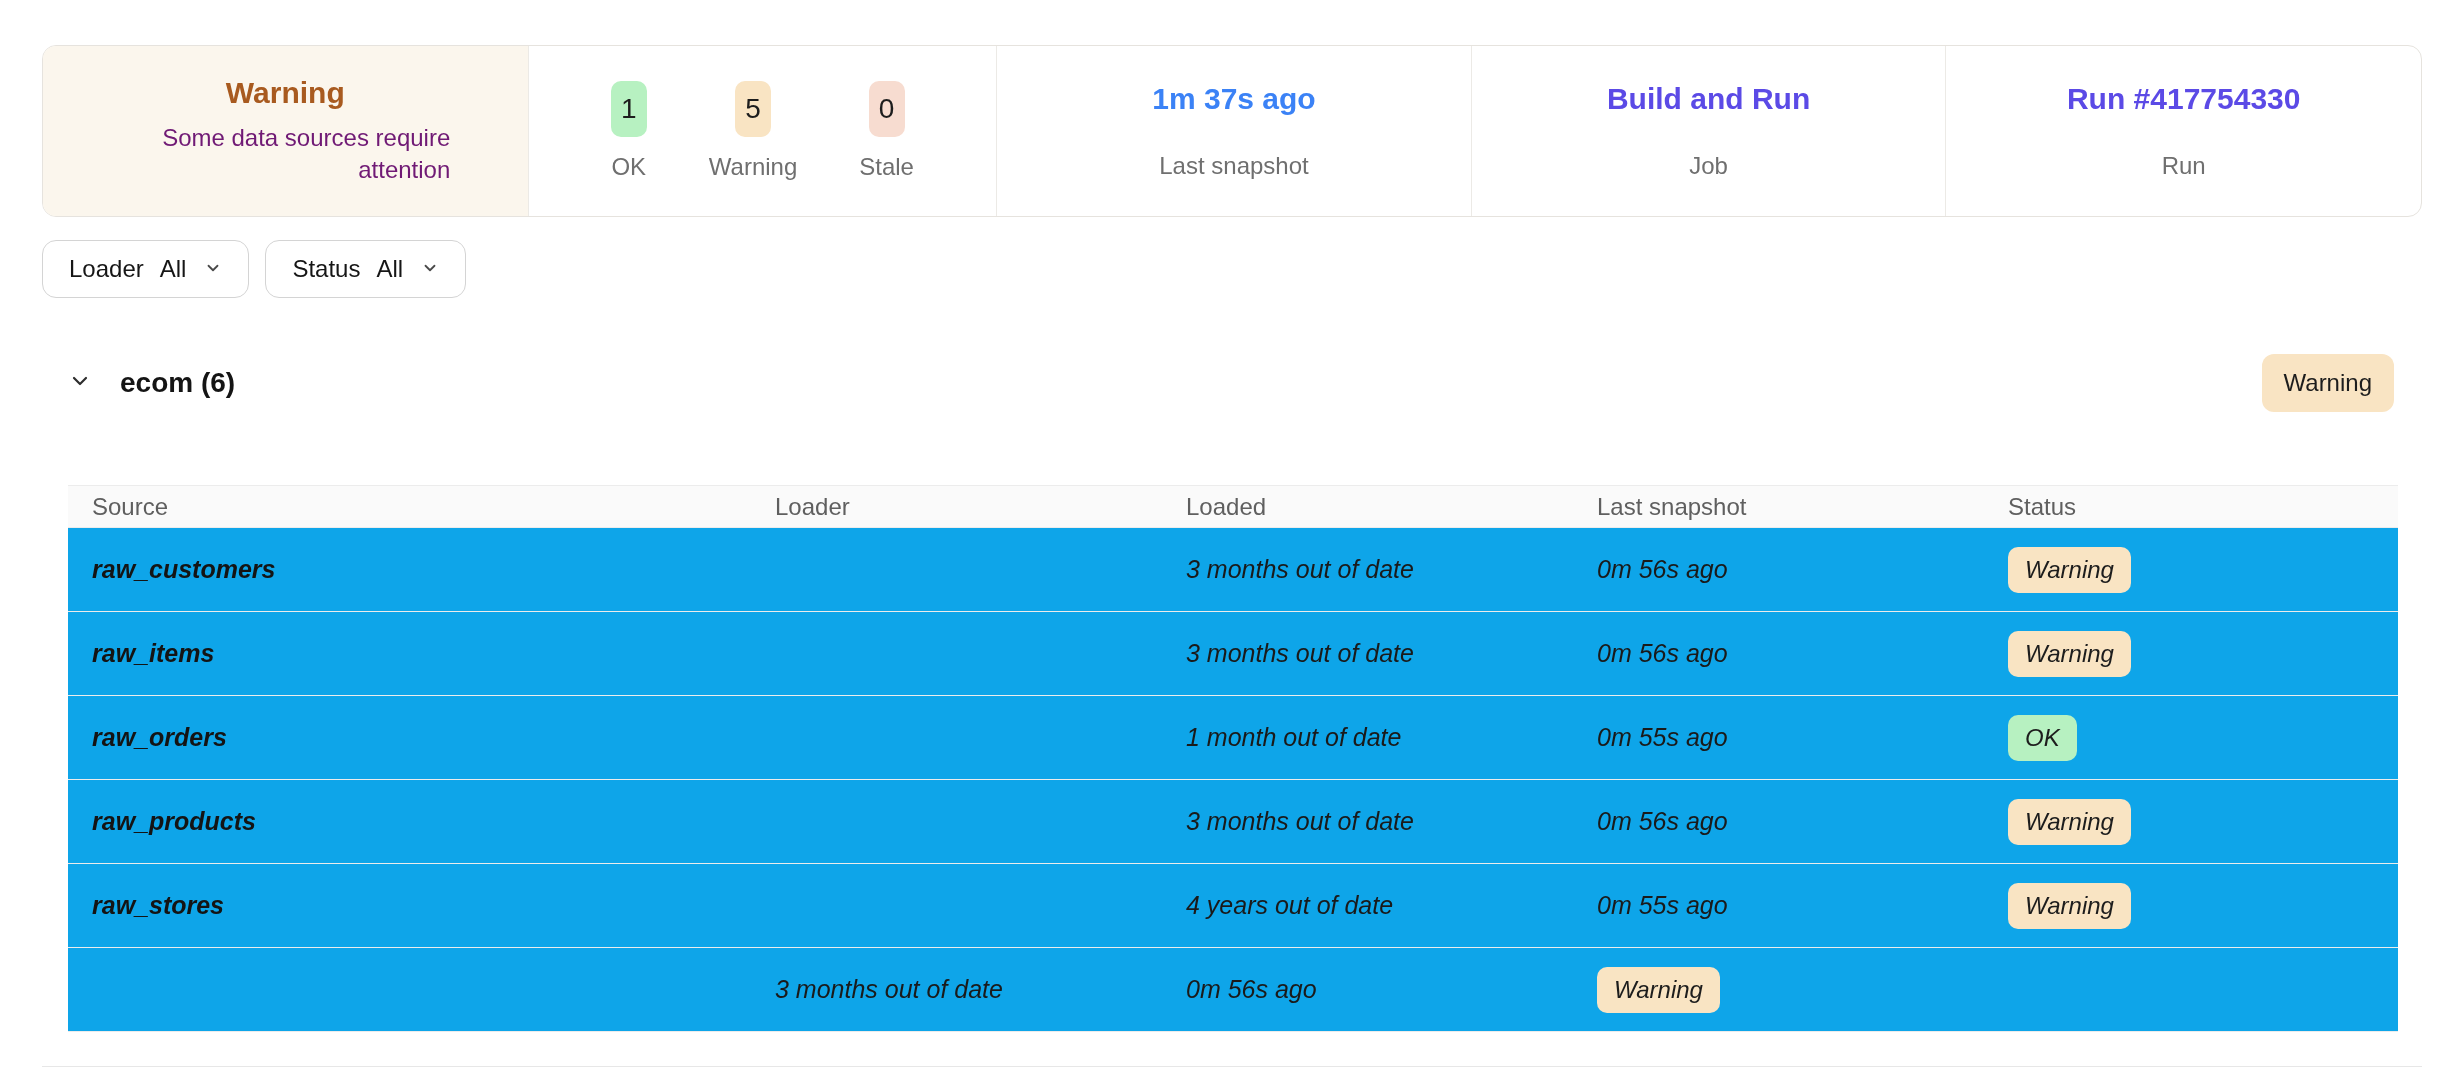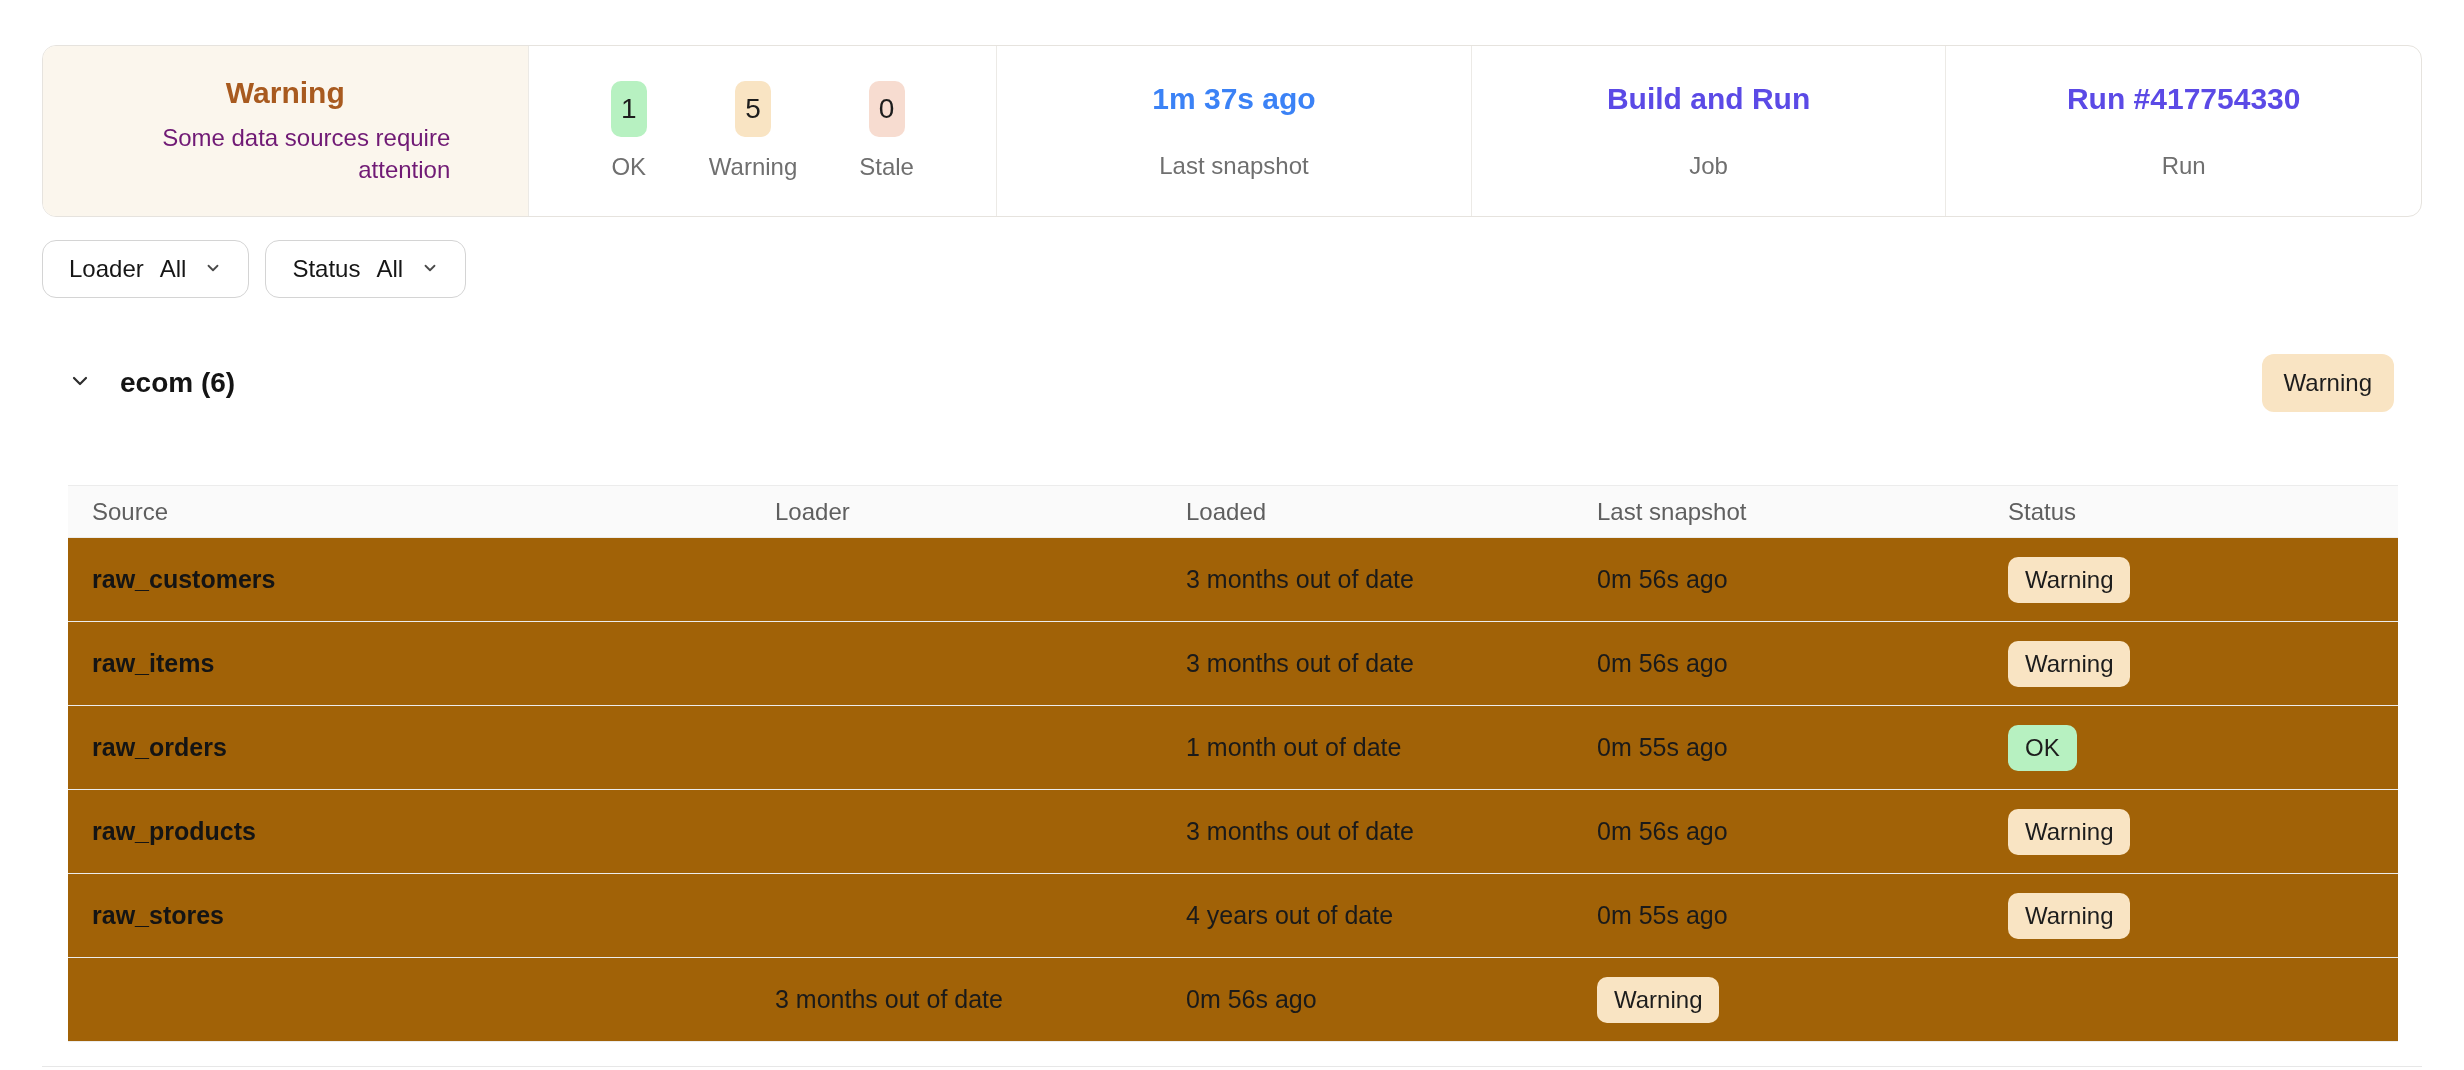--- a/index.html
+++ b/index.html
@@ -75,28 +75,28 @@
   .badge-ok { background: #b7f1c1; }
 
   
   .table { position: absolute; left: 68px; right: 66px; top: 485px; }
   .thead, .trow {
     display: grid;
     grid-template-columns: 707px 411px 411px 411px auto;
     align-items: center;
   }
   .thead {
-    height: 53px; background: #fafafa;
+    height: 43px; background: #fafafa;
     border-top: 1px solid #ececec; border-bottom: 1px solid #ececec;
     color: #5f5f5f; font-size: 24px;
   }
   .thead > div:first-child, .trow > div:first-child { padding-left: 24px; }
   .trow {
     height: 84px; border-bottom: 1px solid #ececec;
-    font-size: 25px; color: #1a1a1a; background: #a16207;
+    font-size: 25px; color: #1a1a1a; background: #0ea5e9; font-style: italic;
   }
   .cell-source { font-weight: 700; color: #141414; }
 
   .section-divider {
     position: absolute; left: 42px; right: 42px; top: 1066px;
     border-top: 1px solid #e7e7e7;
   }
 </style>
 </head>
 <body>

